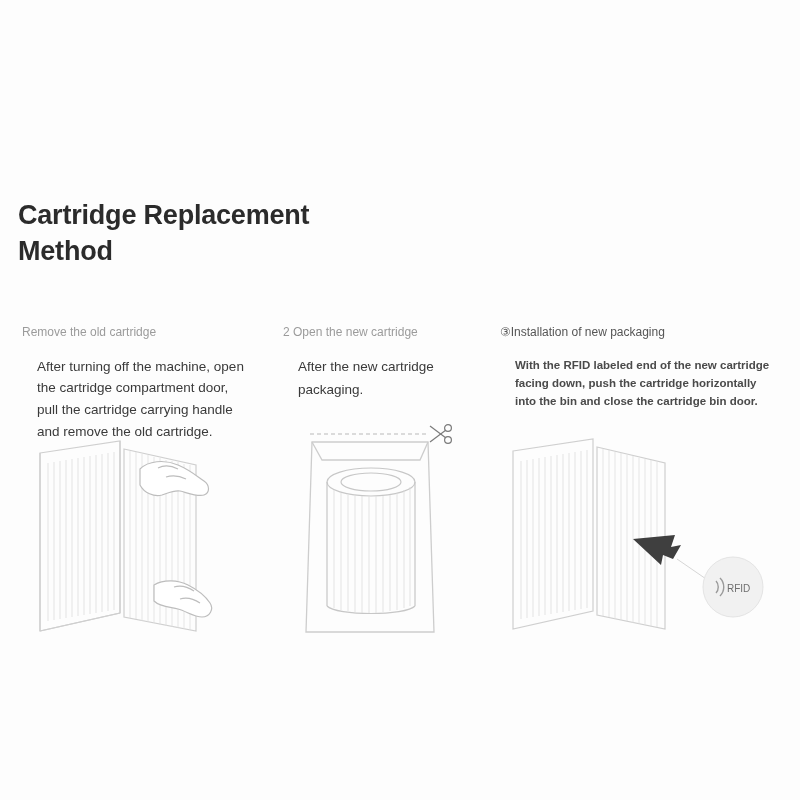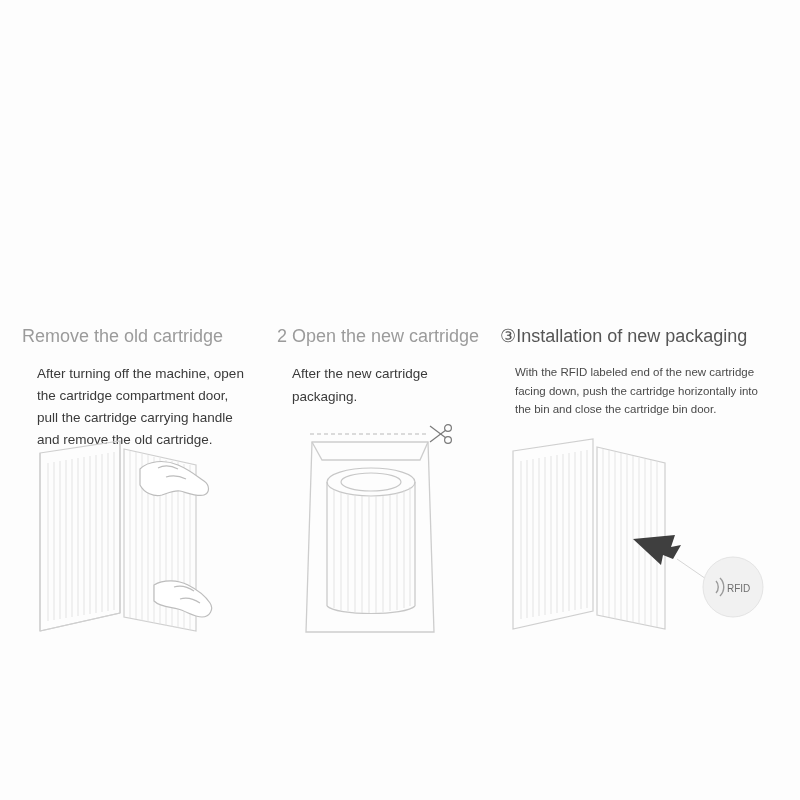--- a/index.html
+++ b/index.html
@@ -34,42 +34,43 @@
     color: #2b2b2b;
     letter-spacing: -0.2px;
   }
 
   
   .col {
     position: absolute;
     top: 325px;
   }
   .col-1 { left: 22px;  width: 245px; }
-  .col-2 { left: 277px; width: 200px; }
+  .col-2 { left: 283px; width: 200px; }
   .col-3 { left: 500px; width: 290px; }
 
   .step-head {
-    font-size: 18px;
+    font-size: 12px;
     color: #9b9b9b;
     line-height: 1.3;
     margin: 0 0 12px 0;
     white-space: nowrap;
   }
   .col-3 .step-head { color: #555; }
 
   .step-body {
     font-size: 13.5px;
     color: #3a3a3a;
     line-height: 1.62;
     margin: 15px;
   }
   .col-3 .step-body {
     font-size: 11.5px;
     line-height: 1.58;
     color: #4a4a4a;
+    font-weight: bold;
   }
   .col-2 .step-body { line-height: 1.7; }
 
   
   .art { position: absolute; }
 
   
   .art-1 { left: 28px;  top: 435px; width: 240px; height: 215px; }
   .art-2 { left: 288px; top: 420px; width: 200px; height: 230px; }
   .art-3 { left: 505px; top: 435px; width: 270px; height: 215px; }
@@ -77,20 +78,22 @@
   svg { display: block; overflow: visible; }
 
   .footer-space { position:absolute; left:0; bottom:0; width:100%; height:120px; }
 </style>
 </head>
 <body>
 
 <div class="page">
 
   <div class="title">
+    <div>Cartridge Replacement</div>
+    <div>Method</div>
   </div>
 
   <div class="col col-1">
     <p class="step-head">Remove the old cartridge</p>
     <p class="step-body">After turning off the machine, open the cartridge compartment door, pull the cartridge carrying handle and remove the old cartridge.</p>
   </div>
 
   <div class="col col-2">
     <p class="step-head">2 Open the new cartridge</p>
     <p class="step-body">After the new cartridge packaging.</p>

